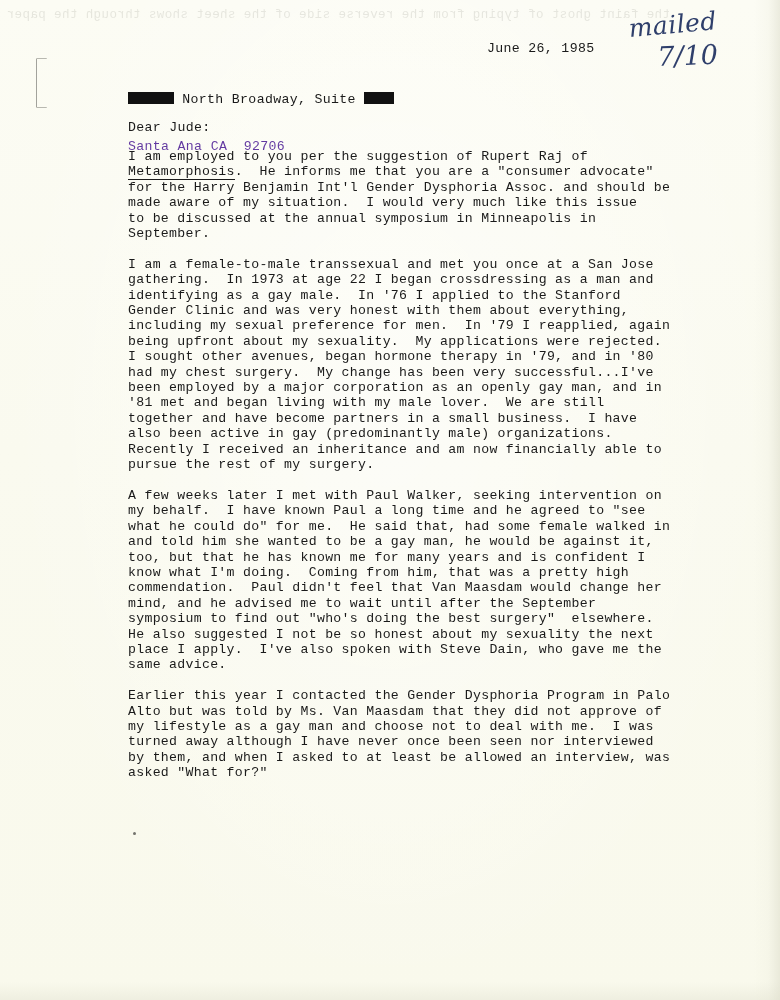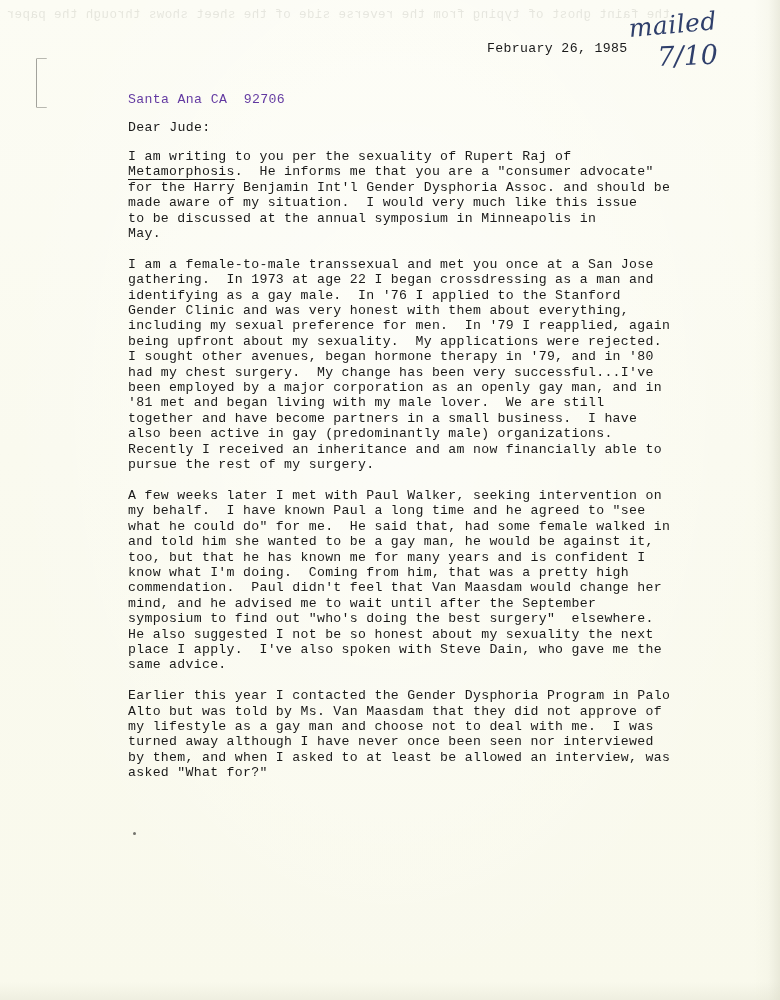--- a/index.html
+++ b/index.html
@@ -186,36 +186,37 @@
 
   <div class="bleed">the faint ghost of typing from the reverse side of the sheet shows through the paper</div>
 
   <div class="margin-mark"></div>
 
   <div class="handwriting">
     <span class="hw-line1">mailed</span>
     <span class="hw-line2">7/10</span>
   </div>
 
-  <div class="date-line">February 26, 1985</div>
+  <div class="date-line">June 26, 1985</div>
 
   <div class="addr-block">
+    <span class="addr-line"><span class="redaction street"></span><span> North Broadway, Suite </span><span class="redaction suite"></span></span>
     <span class="addr-line city">Santa Ana CA  92706</span>
   </div>
 
   <div class="salutation">Dear Jude:</div>
 
   <div class="body">
 
-    <p class="para"><span>I am writing to you per the sexuality of Rupert Raj of
+    <p class="para"><span>I am employed to you per the suggestion of Rupert Raj of
 </span><u>Metamorphosis</u><span>.  He informs me that you are a "consumer advocate"
 for the Harry Benjamin Int'l Gender Dysphoria Assoc. and should be
 made aware of my situation.  I would very much like this issue
 to be discussed at the annual symposium in Minneapolis in
-May.</span></p>
+September.</span></p>
 
     <p class="para">I am a female-to-male transsexual and met you once at a San Jose
 gathering.  In 1973 at age 22 I began crossdressing as a man and
 identifying as a gay male.  In '76 I applied to the Stanford
 Gender Clinic and was very honest with them about everything,
 including my sexual preference for men.  In '79 I reapplied, again
 being upfront about my sexuality.  My applications were rejected.
 I sought other avenues, began hormone therapy in '79, and in '80
 had my chest surgery.  My change has been very successful...I've
 been employed by a major corporation as an openly gay man, and in

